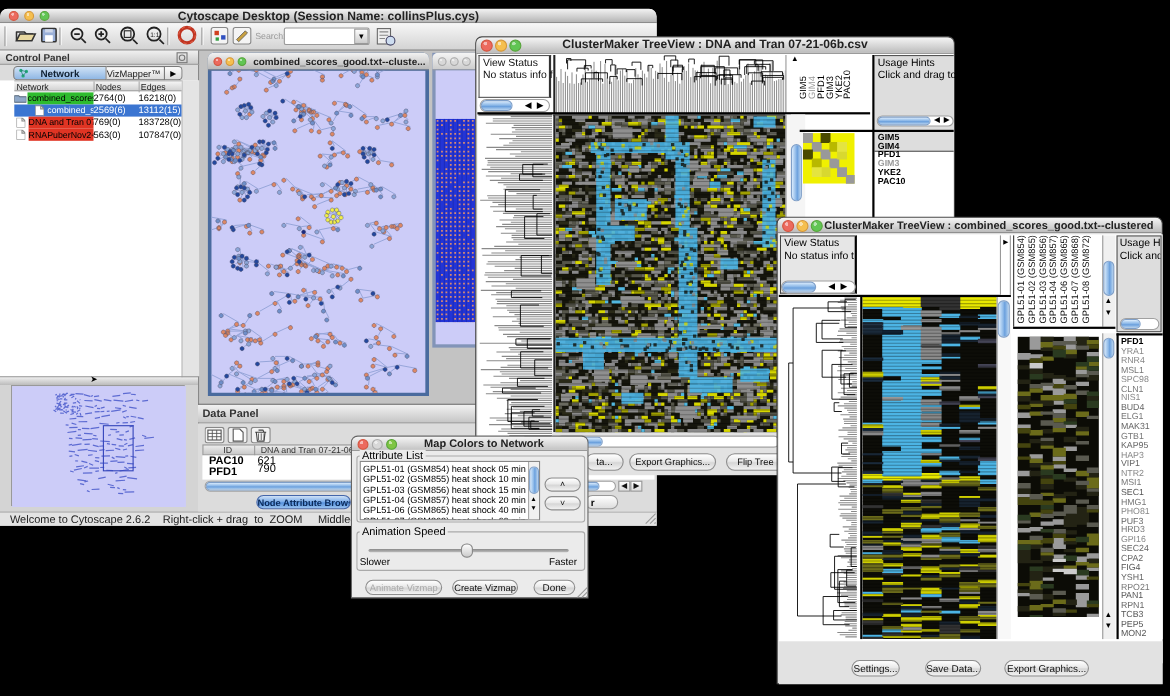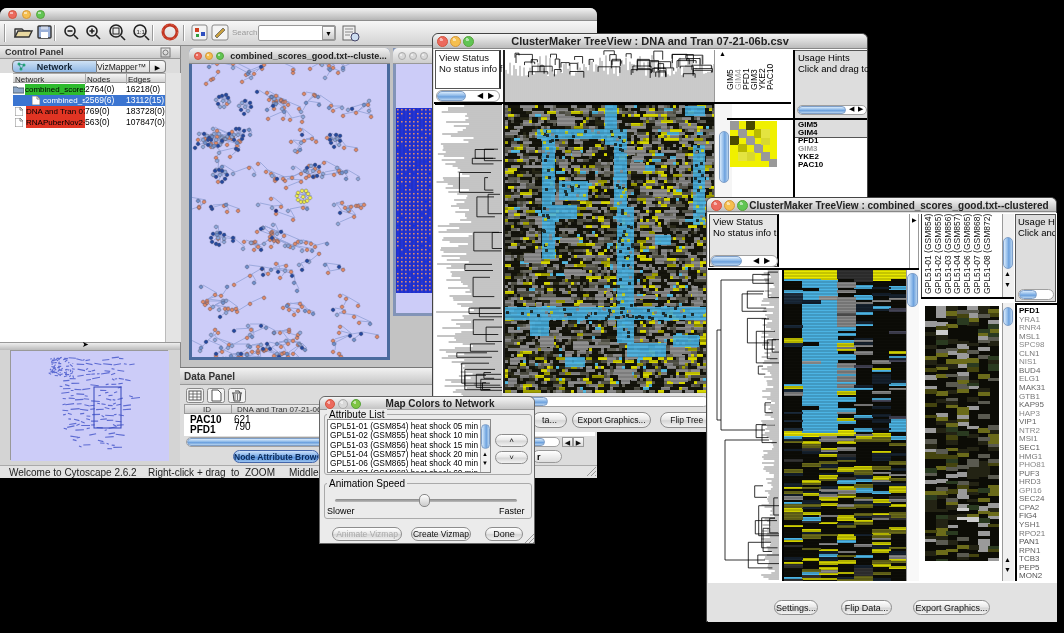--- a/index.html
+++ b/index.html
@@ -10,20 +10,21 @@
 .vpill{background:linear-gradient(90deg,#d8eafc,#8cb8e8 45%,#6ba0dd 60%,#b8d4f0);border:1px solid #7f9fc8;border-radius:5px}
 .btn{background:linear-gradient(#ffffff,#e9e9e9 45%,#d6d6d6 55%,#f2f2f2);border:1px solid #8d8d8d;border-radius:11px;font-size:9px;font-weight:normal;color:#111;text-align:center;white-space:nowrap;overflow:hidden}
 .arrbox{border:1px solid #999;background:linear-gradient(#fdfdfd,#ddd);font-size:7px;color:#111;text-align:center;line-height:10px}
 .sep{width:2px;border-left:1px solid #9a9a9a;border-right:1px solid #fff}
 </style></head><body>
 <div class="ab" style="left:0;top:8px;width:597px;height:470px;background:#c3c3c3;border-radius:7px 7px 0 0">
     <div class="ab" style="left:0;top:0;width:597px;height:13px;background:linear-gradient(#f3f3f3,#c2c2c2 80%,#b5b5b5);border-radius:7px 7px 0 0;border-bottom:1px solid #8c8c8c"></div>
     <div class="tl" style="left:8px;top:2px;width:9.0px;height:9.0px;background:radial-gradient(circle at 35% 30%,#fff8 18%,transparent 20%),#ec6a5e;border:1px solid #d3553f"></div>
     <div class="tl" style="left:22px;top:2px;width:9.0px;height:9.0px;background:radial-gradient(circle at 35% 30%,#fff8 18%,transparent 20%),#f5bf4f;border:1px solid #d5973a"></div>
     <div class="tl" style="left:36px;top:2px;width:9.0px;height:9.0px;background:radial-gradient(circle at 35% 30%,#fff8 18%,transparent 20%),#61c554;border:1px solid #58a43b"></div>
+    <div class="win-title ab" style="left:0;top:1px;width:597px;font-size:11px;overflow:hidden">Cytoscape Desktop (Session Name: collinsPlus.cys)</div>
     <div class="ab" style="left:0;top:13px;width:597px;height:25px;background:linear-gradient(#f7f7f7,#d3d3d3);border-bottom:1px solid #8a8a8a">
       <div class="ab sep" style="left:4px;top:3px;height:18px"></div>
       <div class="ab sep" style="left:54px;top:4px;height:16px"></div>
       <div class="ab sep" style="left:152px;top:4px;height:16px"></div>
       <div class="ab sep" style="left:183px;top:4px;height:16px"></div>
       <svg class="ab" style="left:12px;top:2px" width="345" height="21">
 <g fill="none" stroke="#333" stroke-width="1.4">
 <path d="M3 14V6h7l2 2h6" stroke-linejoin="round"></path>
           <path d="M3 14l3-6h14l-3 6z" fill="#e8d8a0"></path>
 <rect x="26" y="3" width="13" height="12" rx="1" fill="#9ab0d8"></rect>
@@ -397,21 +398,21 @@
       <div class="ab" style="left:2px;top:215.0px;font-size:8px;line-height:9px;font-weight:normal;color:#666">YSH1</div>
       <div class="ab" style="left:2px;top:223.56px;font-size:8px;line-height:9px;font-weight:normal;color:#777">RPO21</div>
       <div class="ab" style="left:2px;top:232.12px;font-size:8px;line-height:9px;font-weight:normal;color:#555">PAN1</div>
       <div class="ab" style="left:2px;top:240.68px;font-size:8px;line-height:9px;font-weight:normal;color:#666">RPN1</div>
       <div class="ab" style="left:2px;top:249.24px;font-size:8px;line-height:9px;font-weight:normal;color:#555">TCB3</div>
       <div class="ab" style="left:2px;top:257.8px;font-size:8px;line-height:9px;font-weight:normal;color:#555">PEP5</div>
       <div class="ab" style="left:2px;top:266.36px;font-size:8px;line-height:9px;font-weight:normal;color:#555">MON2</div>
     </div>
     <div class="ab" style="left:1px;top:385px;width:349px;height:39px;background:#e2e2e2"></div>
     <div class="ab btn" style="left:67px;top:402px;width:44px;height:15px;line-height:14px;font-size:9px">Settings...</div>
-    <div class="ab btn" style="left:134px;top:402px;width:51px;height:15px;line-height:14px;font-size:9px">Flip Data...</div>
+    <div class="ab btn" style="left:134px;top:402px;width:51px;height:15px;line-height:14px;font-size:9px">Save Data...</div>
     <div class="ab btn" style="left:206px;top:402px;width:77px;height:15px;line-height:14px;font-size:9px">Export Graphics...</div>
   </div>
 <div class="ab" style="left:319px;top:396px;width:216px;height:148px;background:#ebebeb;border:1px solid #666;border-radius:6px 6px 0 0">
     <div class="ab" style="left:0;top:0;width:214px;height:13px;background:linear-gradient(#f5f5f5,#c3c3c3);border-radius:6px 6px 0 0;border-bottom:1px solid #999"></div>
     <div class="tl" style="left:5px;top:2px;width:10px;height:10px;background:radial-gradient(circle at 35% 30%,#fff8 18%,transparent 20%),#ec6a5e;border:1px solid #d3553f"></div>
     <div class="tl" style="left:18px;top:2px;width:10px;height:10px;background:radial-gradient(circle at 35% 30%,#fff8 18%,transparent 20%),#d8d8d8;border:1px solid #aaa"></div>
     <div class="tl" style="left:31px;top:2px;width:10px;height:10px;background:radial-gradient(circle at 35% 30%,#fff8 18%,transparent 20%),#7fc543;border:1px solid #58a43b"></div>
     <div class="win-title ab" style="left:40px;top:1px;width:160px;font-size:10px">Map Colors to Network</div>
     <div class="ab" style="left:4px;top:17px;width:208px;height:61px;border:1px solid #aaa;border-radius:3px"></div>
     <div class="ab" style="left:7px;top:12px;font-size:10px;background:#ebebeb;padding:0 2px">Attribute List</div>

